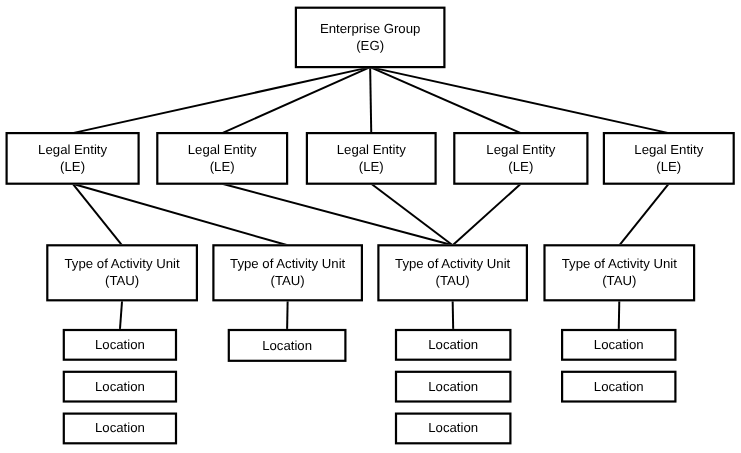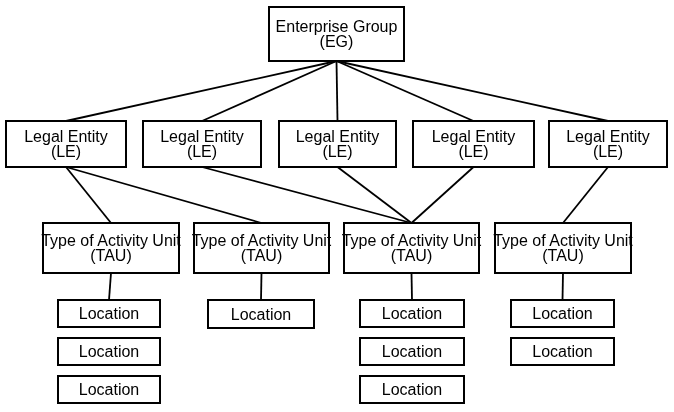--- a/index.html
+++ b/index.html
@@ -27,21 +27,21 @@
     position: absolute;
     box-sizing: border-box;
     background: #ffffff;
     border: 2px solid #000000;
     color: #000000;
     display: flex;
     flex-direction: column;
     align-items: center;
     justify-content: center;
     text-align: center;
-    font-size: 16px;
+    font-size: 12px;
     line-height: 15px;
     z-index: 2;
     white-space: nowrap;
   }
   .node .lbl, .node .abbr {
     display: block;
   }
 </style>
 </head>
 <body>

